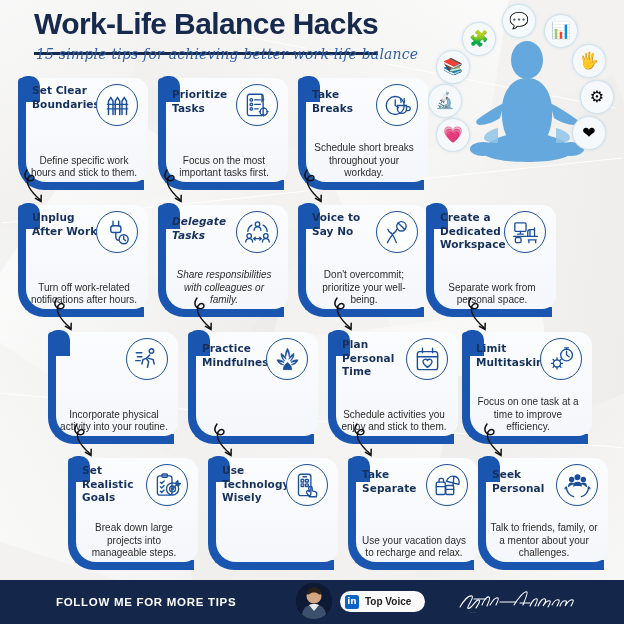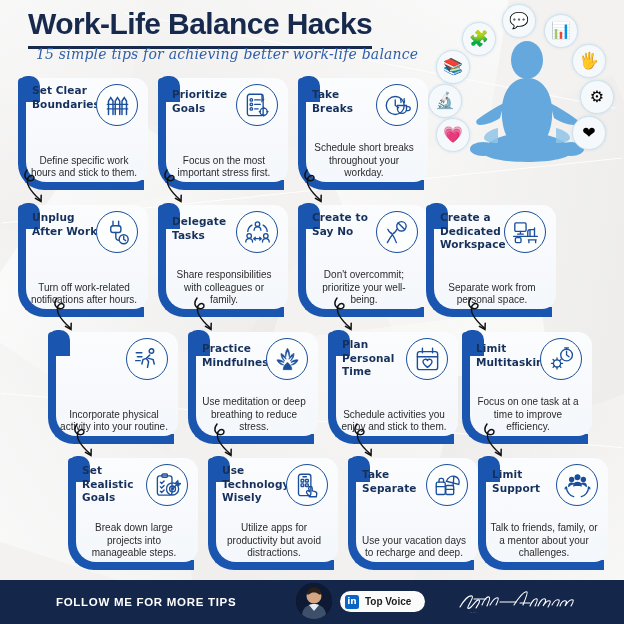--- a/index.html
+++ b/index.html
@@ -26,25 +26,25 @@
         background:linear-gradient(220deg,#fcfcfb 0%,#edecea 100%); }
   .f6 { left:20px; top:150px; width:240px; height:260px; transform:rotate(34deg);
         background:linear-gradient(90deg,#ffffff 0%,#f0efee 100%); opacity:.6; }
   .f7 { left:430px; top:400px; width:260px; height:240px; transform:rotate(12deg);
         background:linear-gradient(300deg,#ffffff 0%,#e9e8e6 100%); }
   .bg-crease { position:absolute; background:rgba(255,255,255,.85); height:1px; }
 
   
   .header { position:absolute; left:0; top:0; width:624px; height:62px; }
   .title {
-    position:absolute; left:28px; top:8px;
+    position:absolute; left:34px; top:8px;
     font-size:30px; font-weight:bold; color:#17294d;
     letter-spacing:-0.6px;
     border-bottom:3px solid #17294d;
-    padding-bottom:6px; line-height:1.05;
+    padding-bottom:12px; line-height:1.05;
   }
   .subtitle {
     position:absolute; left:36px; top:46px;
     font-family:"DejaVu Serif", serif;
     font-style:italic;
     font-size:14px; color:#2f5fa8; letter-spacing:.2px;
   }
 
   
   .illus { position:absolute; right:4px; top:0px; width:186px; height:180px; }
@@ -198,34 +198,34 @@
             </svg>
           </div>
           <div class="cbody">Define specific work hours and stick to them.</div>
         </div>
       </div>
       <div class="card" style="left: 158px; top: 78px;">
         <div class="frame"></div>
         <div class="panel"></div>
         <div class="hook"></div>
         <div class="inner">
-          <div class="ctitle">Prioritize Goals</div>
+          <div class="ctitle">Prioritize Tasks</div>
           <div class="cicon">
             <svg viewBox="0 0 24 24" fill="none" stroke="#1b4f9c" stroke-width="1.2" stroke-linecap="round">
     <rect x="3" y="2" width="14" height="19" rx="2"></rect>
               <circle cx="6.5" cy="7" r="1.1"></circle>
               <circle cx="6.5" cy="11" r="1.1"></circle>
               <circle cx="6.5" cy="15" r="1.1"></circle>
     <path d="M9.5 7h5M9.5 11h5M9.5 15h3"></path>
               <path d="M16 3v5l1.5-1.5"></path>
     <circle cx="17.5" cy="17.5" r="3.2"></circle>
               <path d="M17.5 13.6v1M17.5 20.4v1M13.6 17.5h1M20.4 17.5h1"></path>
             </svg>
           </div>
-          <div class="cbody">Focus on the most important stress first.</div>
+          <div class="cbody">Focus on the most important tasks first.</div>
         </div>
       </div>
       <div class="card" style="left: 298px; top: 78px;">
         <div class="frame"></div>
         <div class="panel"></div>
         <div class="hook"></div>
         <div class="inner">
           <div class="ctitle">Take Breaks</div>
           <div class="cicon">
             <svg viewBox="0 0 24 24" fill="none" stroke="#1b4f9c" stroke-width="1.2" stroke-linecap="round">
@@ -250,21 +250,21 @@
     <path d="M8 2v4M13 2v4"></path>
               <rect x="6" y="6" width="9" height="6" rx="2"></rect>
     <path d="M10.5 12v4a3 3 0 0 0 3 3"></path>
               <circle cx="17.5" cy="18" r="4"></circle>
               <path d="M17.5 15.5V18l1.7 1.2"></path>
             </svg>
           </div>
           <div class="cbody">Turn off work-related notifications after hours.</div>
         </div>
       </div>
-      <div class="card" style="left: 158px; top: 205px;">
+      <div class="card" style="left: 158px; top: 205px; font-style: italic;">
         <div class="frame"></div>
         <div class="panel"></div>
         <div class="hook"></div>
         <div class="inner">
           <div class="ctitle">Delegate Tasks</div>
           <div class="cicon">
             <svg viewBox="0 0 24 24" fill="none" stroke="#1b4f9c" stroke-width="1.2" stroke-linecap="round">
     <circle cx="12" cy="4.6" r="2"></circle>
               <path d="M9 10c0-1.8 1.3-3 3-3s3 1.2 3 3"></path>
     <circle cx="4.6" cy="15" r="2"></circle>
@@ -277,21 +277,21 @@
             </svg>
           </div>
           <div class="cbody">Share responsibilities with colleagues or family.</div>
         </div>
       </div>
       <div class="card" style="left: 298px; top: 205px;">
         <div class="frame"></div>
         <div class="panel"></div>
         <div class="hook"></div>
         <div class="inner">
-          <div class="ctitle w3">Create to Say No</div>
+          <div class="ctitle w3">Voice to Say No</div>
           <div class="cicon">
             <svg viewBox="0 0 24 24" fill="none" stroke="#1b4f9c" stroke-width="1.2" stroke-linecap="round">
     <circle cx="15.5" cy="6.5" r="4.2"></circle>
               <path d="M12.6 3.6l5.8 5.8"></path>
     <path d="M3 21c1.5-3 3.5-6 5.5-8.5M11 21c-1-3-2.5-6-4.5-8.5"></path>
     <path d="M6 12.5c-1.2-1-2.2-2.2-2.6-3.3M9 12.5c1.2-1 2-2.2 2.4-3.3"></path>
             </svg>
           </div>
           <div class="cbody">Don't overcommit; prioritize your well-being.</div>
         </div>
@@ -342,21 +342,20 @@
           <div class="cicon">
             <svg viewBox="0 0 24 24" fill="#1b4f9c" stroke="#1b4f9c" stroke-width=".6">
     <path d="M12 2c1.6 2.4 2.2 5 1.6 7.6-.6-2.4-1-4.2-1.6-5.2-.6 1-1 2.8-1.6 5.2C9.8 7 10.4 4.4 12 2z"></path>
     <path d="M6.2 6.6c2.4 1 4 2.8 4.6 5.2-1.6-1.6-2.8-2.6-4-3 .6 1.2 1.6 2.6 2.6 4.6-2-1.4-3.2-4-3.2-6.8z"></path>
     <path d="M17.8 6.6c0 2.8-1.2 5.4-3.2 6.8 1-2 2-3.4 2.6-4.6-1.2.4-2.4 1.4-4 3 .6-2.4 2.2-4.2 4.6-5.2z"></path>
     <path d="M2.6 12.4c2.6-.4 4.8.4 6.4 2.2-2-.6-3.4-.8-4.6-.6 1 .8 2.4 1.6 4.2 2.8-2.4.2-4.8-1.6-6-4.4z"></path>
     <path d="M21.4 12.4c-1.2 2.8-3.6 4.6-6 4.4 1.8-1.2 3.2-2 4.2-2.8-1.2-.2-2.6 0-4.6.6 1.6-1.8 3.8-2.6 6.4-2.2z"></path>
     <path d="M12 14.6c2.4 1.6 3.8 3.8 3.8 6.4h-7.6c0-2.6 1.4-4.8 3.8-6.4z"></path>
             </svg>
           </div>
-          <div class="cbody">Use meditation or deep breathing to reduce stress.</div>
         </div>
       </div>
       <div class="card" style="left: 328px; top: 332px;">
         <div class="frame"></div>
         <div class="panel"></div>
         <div class="hook"></div>
         <div class="inner">
           <div class="ctitle w3">Plan Personal Time</div>
           <div class="cicon">
             <svg viewBox="0 0 24 24" fill="none" stroke="#1b4f9c" stroke-width="1.25" stroke-linecap="round">
@@ -417,49 +416,48 @@
             <svg viewBox="0 0 24 24" fill="none" stroke="#1b4f9c" stroke-width="1.2" stroke-linecap="round">
     <rect x="4" y="2" width="11" height="19" rx="2"></rect>
               <path d="M8 4.2h3"></path>
     <rect x="6.3" y="6.5" width="2.4" height="2.4" rx=".5"></rect>
               <rect x="10.3" y="6.5" width="2.4" height="2.4" rx=".5"></rect>
     <rect x="6.3" y="10.5" width="2.4" height="2.4" rx=".5"></rect>
               <rect x="10.3" y="10.5" width="2.4" height="2.4" rx=".5"></rect>
     <path d="M13 14.5c0-.9.7-1.6 1.6-1.6.9 0 1.6.7 1.6 1.6v2.2l2.6.8c1 .3 1.6 1.2 1.4 2.2l-.4 2.3h-6l-2.4-3.2c-.5-.7-.3-1.6.4-2 .5-.3 1.2-.2 1.6.3l.6.7z"></path>
             </svg>
           </div>
-          <div class="cbody">Utilize apps for productivity but avoid distractions.</div>
         </div>
       </div>
       <div class="card" style="left: 348px; top: 458px;">
         <div class="frame"></div>
         <div class="panel"></div>
         <div class="hook"></div>
         <div class="inner">
           <div class="ctitle">Take Separate</div>
           <div class="cicon">
             <svg viewBox="0 0 24 24" fill="none" stroke="#1b4f9c" stroke-width="1.2" stroke-linecap="round">
     <rect x="2" y="9" width="8" height="11" rx="1.4"></rect>
               <path d="M4.5 9V7.2a1.6 1.6 0 0 1 1.6-1.6h.8A1.6 1.6 0 0 1 8.5 7.2V9"></path>
     <path d="M2 13h8"></path>
               <rect x="10.5" y="12" width="7" height="8" rx="1.2"></rect>
               <path d="M10.5 15.5h7"></path>
     <path d="M12.5 8.6c1.4-3.4 4.6-5.2 7.8-4.2 3 1 4.3 4 3.2 7z" transform="translate(-1.5,-0.4)"></path>
     <path d="M17.6 4.2l-.6 8.2"></path>
             </svg>
           </div>
-          <div class="cbody">Use your vacation days to recharge and deep.</div>
+          <div class="cbody">Use your vacation days to recharge and relax.</div>
         </div>
       </div>
       <div class="card" style="left: 478px; top: 458px;">
         <div class="frame"></div>
         <div class="panel"></div>
         <div class="hook"></div>
         <div class="inner">
-          <div class="ctitle">Limit Support</div>
+          <div class="ctitle">Seek Personal</div>
           <div class="cicon">
             <svg viewBox="0 0 24 24" fill="none" stroke="#1b4f9c" stroke-width="1.2" stroke-linecap="round">
     <circle cx="12" cy="4.6" r="2.1" fill="#1b4f9c"></circle>
               <circle cx="6.8" cy="6.6" r="1.8" fill="#1b4f9c"></circle>
               <circle cx="17.2" cy="6.6" r="1.8" fill="#1b4f9c"></circle>
     <path d="M8.8 12.5c0-1.8 1.4-3.2 3.2-3.2s3.2 1.4 3.2 3.2" fill="#1b4f9c"></path>
     <path d="M4.2 12.8c0-1.6 1.2-2.8 2.6-2.8 .7 0 1.3.2 1.8.7" fill="#1b4f9c"></path>
     <path d="M19.8 12.8c0-1.6-1.2-2.8-2.6-2.8-.7 0-1.3.2-1.8.7" fill="#1b4f9c"></path>
     <path d="M2.2 13.5c0 4.3 3 7.6 6.4 8.4M21.8 13.5c0 4.3-3 7.6-6.4 8.4"></path>
     <path d="M2.2 13.5c-.8 0-1.3.7-1.1 1.5M21.8 13.5c.8 0 1.3.7 1.1 1.5"></path>

